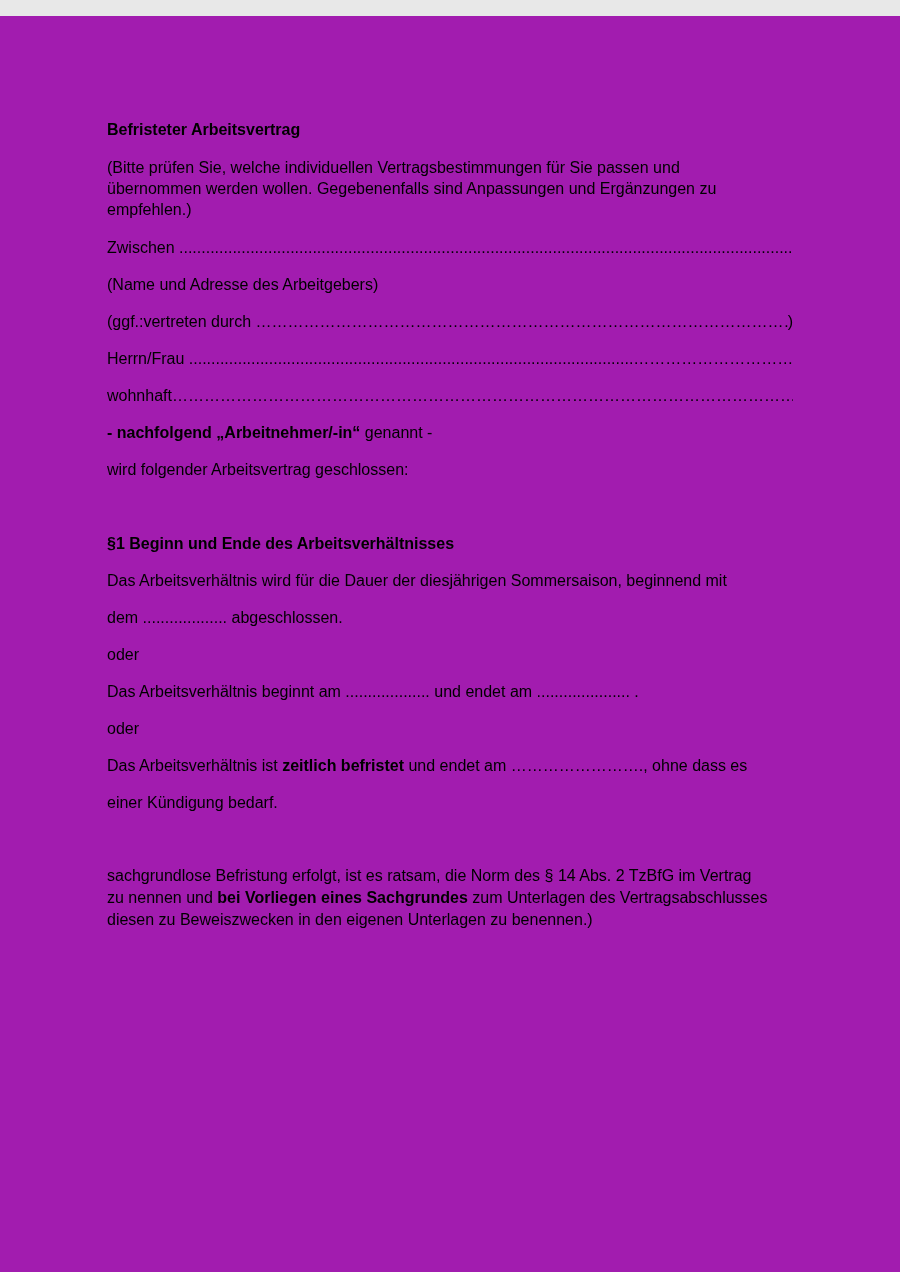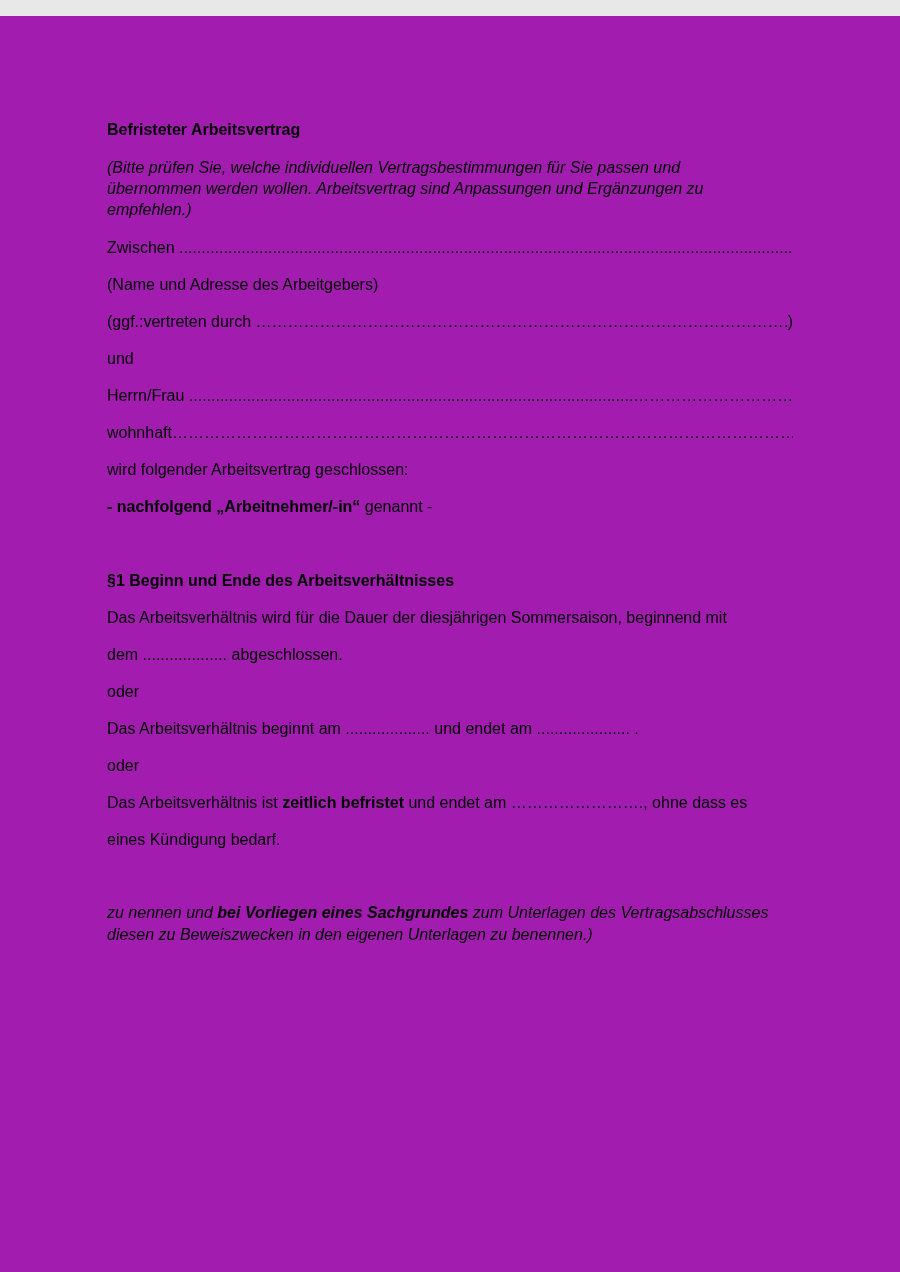--- a/index.html
+++ b/index.html
@@ -15,78 +15,78 @@
     color:#000000;
     overflow:hidden;
   }
   .line { line-height:37px; white-space:nowrap; }
   .clip { overflow:hidden; }
   .flexline { display:flex; }
   .fill { flex:1 1 0; overflow:hidden; white-space:nowrap; }
   .tail { flex:0 0 auto; }
   .b { font-weight:bold; }
   .i { }
-  .note { font-style:italic; white-space:nowrap; }
+  .note { white-space:nowrap; }
   .note .nline { line-height:21px; }
   .note2 .nline { line-height:22px; }
   .mt-note1 { margin-top:9px; }
   .mt-zwischen { margin-top:9px; }
   .mt-heading { margin-top:37px; }
   .mt-note2 { margin-top:44px; }
 </style>
 </head>
 <body>
 
 <div class="page">
 
   <div class="line b">Befristeter Arbeitsvertrag</div>
 
   <div class="note mt-note1">
     <div class="nline">(Bitte prüfen Sie, welche individuellen Vertragsbestimmungen für Sie passen und</div>
-    <div class="nline">übernommen werden wollen. Arbeitsvertrag sind Anpassungen und Ergänzungen zu</div>
+    <div class="nline">übernommen werden wollen. Gegebenenfalls sind Anpassungen und Ergänzungen zu</div>
     <div class="nline">empfehlen.)</div>
   </div>
 
   <div class="line clip mt-zwischen"><span>Zwischen </span><span>........................................................................................................................................................................................</span></div>
 
   <div class="line"><span>(</span><span class="i">Name und Adresse des Arbeitgebers</span><span>)</span></div>
 
   <div class="line flexline">
       <span class="tail">(</span>
       <span class="tail i">ggf.:</span>
       <span class="tail"> vertreten durch&nbsp;</span>
       <span class="fill">……………………………………………………………………………………………………………………</span>
       <span class="tail">)</span>
     </div>
 
 
-  <div class="line">und</div>
 
   <div class="line clip"><span>Herrn/Frau </span><span>....................................................................................................…………………………………</span></div>
 
   <div class="line clip"><span>wohnhaft</span><span>…………………………………………………………………………………………………………………………</span></div>
 
+  <div class="line"><span class="b">- nachfolgend „Arbeitnehmer/-in“</span><span> genannt -</span></div>
+
   <div class="line">wird folgender Arbeitsvertrag geschlossen:</div>
-
-  <div class="line"><span class="b">- nachfolgend „Arbeitnehmer/-in“</span><span> genannt -</span></div>
 
   <div class="line b mt-heading">§1 Beginn und Ende des Arbeitsverhältnisses</div>
 
   <div class="line">Das Arbeitsverhältnis wird für die Dauer der diesjährigen Sommersaison, beginnend mit</div>
 
   <div class="line"><span>dem </span><span>...................</span><span> abgeschlossen.</span></div>
 
   <div class="line i">oder</div>
 
   <div class="line"><span>Das Arbeitsverhältnis beginnt am </span><span>...................</span><span> und endet am </span><span>.....................</span><span> .</span></div>
 
   <div class="line i">oder</div>
 
   <div class="line"><span>Das Arbeitsverhältnis ist </span><span class="b">zeitlich befristet</span><span> und endet am </span><span>…………………….,</span><span> ohne dass es</span></div>
 
-  <div class="line">eines Kündigung bedarf.</div>
+  <div class="line">einer Kündigung bedarf.</div>
 
   <div class="note note2 mt-note2">
+    <div class="nline">sachgrundlose Befristung erfolgt, ist es ratsam,  die Norm des § 14 Abs. 2 TzBfG im Vertrag</div>
     <div class="nline"><span>zu nennen und </span><span class="b">bei Vorliegen eines Sachgrundes</span><span> zum Unterlagen des Vertragsabschlusses</span></div>
     <div class="nline">diesen zu Beweiszwecken in den eigenen Unterlagen zu benennen.)</div>
   </div>
 
 </div>
 
 </body></html>

